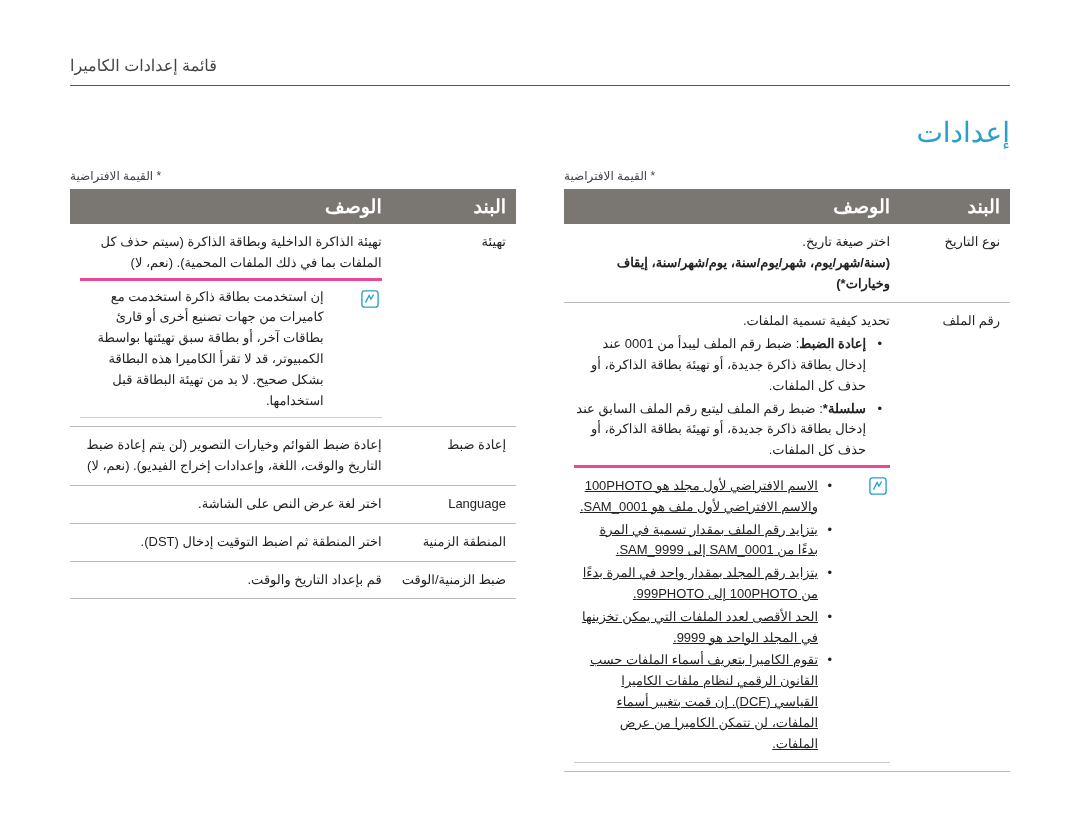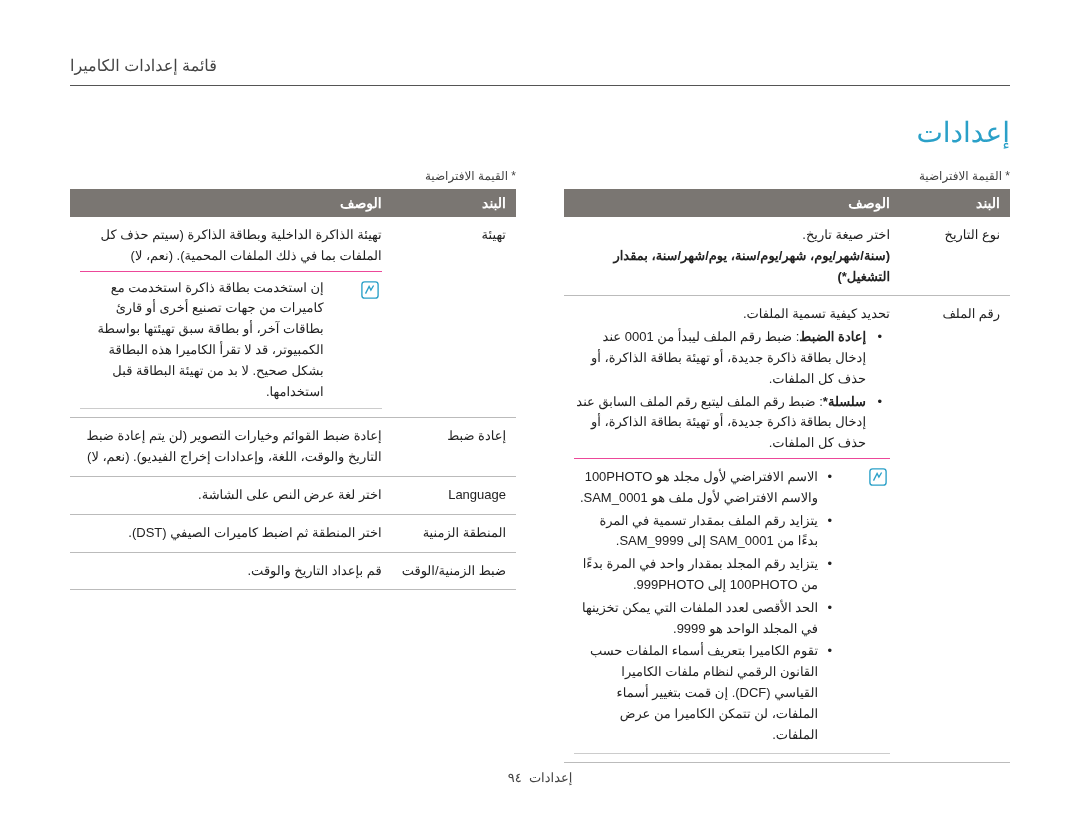--- a/index.html
+++ b/index.html
@@ -33,57 +33,57 @@
     gap: 48px;
     width: 100%;
   }
   .col {
     flex: 1 1 0;
     min-width: 0;
   }
   .default-note {
     font-size: 12px;
     color: #444;
-    text-align: right;
+    text-align: left;
     margin-bottom: 6px;
   }
   table.settings {
     width: 100%;
     border-collapse: collapse;
     font-size: 13px;
     color: #222;
   }
   table.settings th {
     background: #7a7672;
     color: #fff;
     font-weight: 700;
     padding: 6px 10px;
     text-align: right;
-    font-size: 14px;
+    font-size: 19px;
   }
   table.settings th.item { width: 110px; }
   table.settings td {
     border-bottom: 1px solid #bbb;
     padding: 8px 10px;
     vertical-align: top;
     line-height: 1.6;
     text-align: right;
   }
   table.settings td.item {
     font-weight: 400;
     white-space: nowrap;
   }
   .note-box {
     display: flex;
     flex-direction: row;
     gap: 8px;
     align-items: flex-start;
   }
   .note-box.border {
-    border-top: 1px solid #ec4899;
+    border-top: 3px solid #ec4899;
     border-bottom: 1px solid #ccc;
     padding: 6px 2px;
     margin-top: 4px;
     gap: 36px;
   }
   .note-icon {
     width: 20px; height: 20px;
     flex: 0 0 20px;
     display: flex; align-items: center; justify-content: center;
     margin-top: 2px;
@@ -104,20 +104,21 @@
     position: absolute;
     right: -6px;
     top: 0;
   }
   ul.note-lines { list-style: none; }
   ul.note-lines li {
     position: relative;
     padding-right: 14px;
     line-height: 1.6;
     margin: 2px 0;
+    text-decoration: underline;
   }
   ul.note-lines li::before {
     content: "•";
     position: absolute; right: 0; top: 0;
   }
   .page-footer {
     position: absolute;
     bottom: 30px;
     left: 0; right: 0;
     text-align: center;
@@ -165,21 +166,21 @@
           <tr>
             <td class="item">إعادة ضبط</td>
             <td>إعادة ضبط القوائم وخيارات التصوير (لن يتم إعادة ضبط التاريخ والوقت، اللغة، وإعدادات إخراج الفيديو). (نعم، لا)</td>
           </tr>
           <tr>
             <td class="item">Language</td>
             <td>اختر لغة عرض النص على الشاشة.</td>
           </tr>
           <tr>
             <td class="item">المنطقة الزمنية</td>
-            <td>اختر المنطقة ثم اضبط كاميرات الصيفي (DST).</td>
+            <td>اختر المنطقة ثم اضبط التوقيت إدخال (DST).</td>
           </tr>
           <tr>
             <td class="item">ضبط الزمنية/الوقت</td>
             <td>قم بإعداد التاريخ والوقت.</td>
           </tr>
         </tbody>
       </table>
     </div>
 
     <div class="col">
@@ -189,21 +190,21 @@
           <tr>
             <th class="item">البند</th>
             <th>الوصف</th>
           </tr>
         </thead>
         <tbody>
           <tr>
             <td class="item">نوع التاريخ</td>
             <td>
               <div>اختر صيغة تاريخ.</div>
-              <div class="b">(سنة/شهر/يوم، شهر/يوم/سنة، يوم/شهر/سنة، بمقدار التشغيل*)</div>
+              <div class="b">(سنة/شهر/يوم، شهر/يوم/سنة، يوم/شهر/سنة، إيقاف وخيارات*)</div>
             </td>
           </tr>
           <tr>
             <td class="item">رقم الملف</td>
             <td>
               <div>تحديد كيفية تسمية الملفات.</div>
               <ul class="bullets">
                 <li>
                   <span class="b">إعادة الضبط</span><span>: ضبط رقم الملف ليبدأ من 0001 عند إدخال بطاقة ذاكرة جديدة، أو تهيئة بطاقة الذاكرة، أو حذف كل الملفات.</span>
                 </li>
@@ -227,16 +228,13 @@
                 </ul>
               </div>
             </td>
           </tr>
         </tbody>
       </table>
     </div>
 
   </div>
 
-  <div class="page-footer">
-    <span>إعدادات</span>&nbsp;&nbsp;<span>٩٤</span>
-  </div>
 </div>
 
 </body></html>

